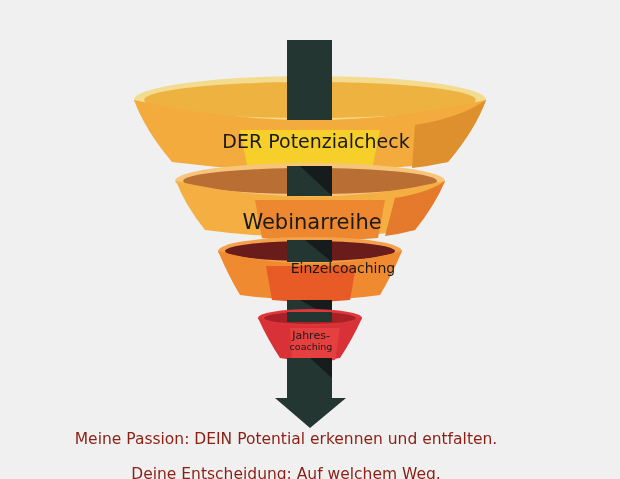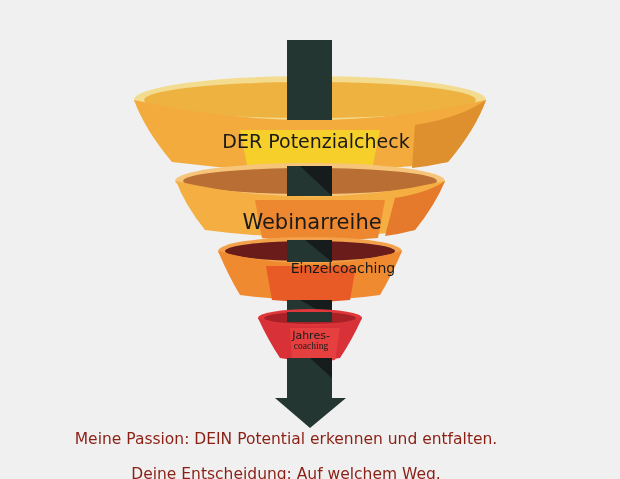--- a/index.html
+++ b/index.html
@@ -57,16 +57,16 @@
 
   <rect x="287" y="358" width="45" height="42" fill="#243632"></rect>
   <polygon points="310,358 332,358 332,378" fill="#161c1b"></polygon>
   <polygon points="275,398 346,398 310,428" fill="#243632"></polygon>
 </svg>
 
 <div class="lbl" style="left:316px; top:130px; font-size:19px;">DER Potenzialcheck</div>
 <div class="lbl" style="left:312px; top:210px; font-size:21px;">Webinarreihe</div>
 <div class="lbl" style="left:310px; top:260px; font-size:14px;margin-left:33px;">Einzelcoaching</div>
 <div class="lbl" style="left:311px; top:329px; font-size:11px;">Jahres-</div>
-<div class="lbl" style="left:311px; top:341px; font-size:9.5px;font-family:Liberation Serif, serif;">coaching</div>
+<div class="lbl" style="left:311px; top:341px; font-size:9.5px;">coaching</div>
 
 <div class="caption" style="top:429px;">Meine Passion: DEIN Potential erkennen und entfalten.</div>
 <div class="caption" style="top:450px;margin-top:14px;">Deine Entscheidung: Auf welchem Weg.</div>
 
 </body></html>

